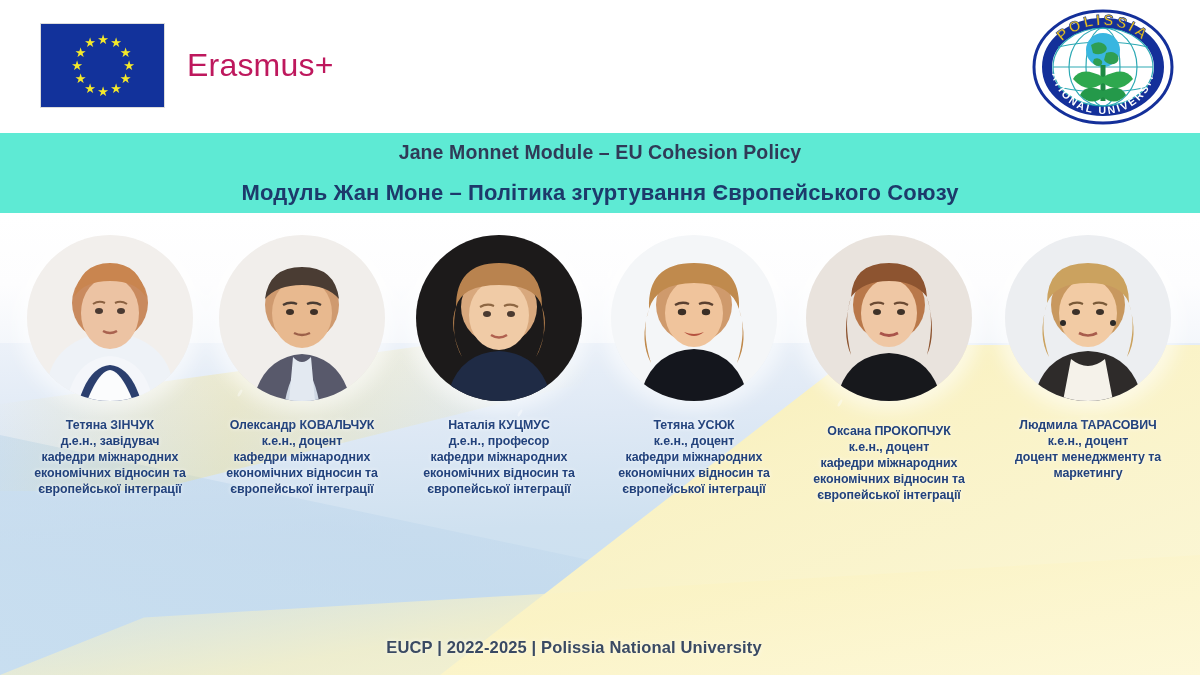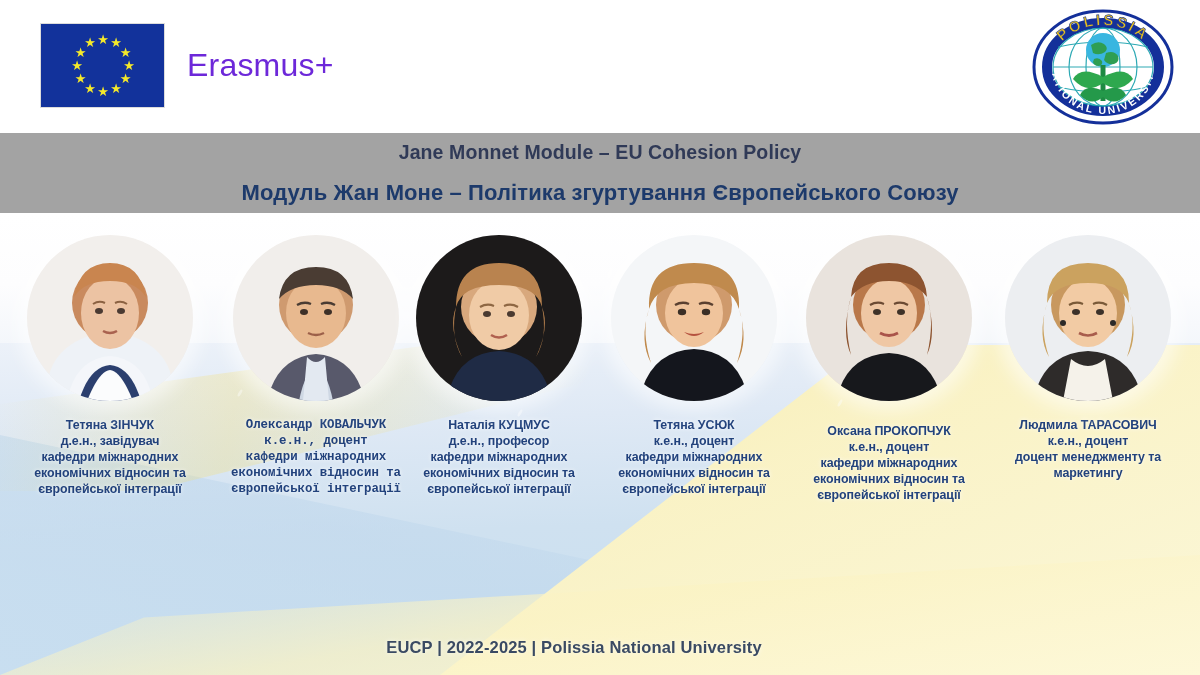--- a/index.html
+++ b/index.html
@@ -22,31 +22,31 @@
   }
   .eu-flag {
     width:125px; height:85px; background:#12329b;
     position:relative; border:1px solid #dcdcdc;
   }
   .eu-star {
     position:absolute; width:12px; height:12px;
     color:#f5e92a; font-size:13px; line-height:12px; text-align:center;
   }
   .erasmus-word {
-    font-size:32px; color:#6d28d9; letter-spacing:0.2px; font-weight:400;
+    font-size:32px; color:#be185d; letter-spacing:0.2px; font-weight:400;
   }
   .uni-logo {
     position:absolute; right:22px; top:5px;
     width:150px; height:122px;
   }
 
   
   .title-band {
     position:absolute; top:133px; left:0; width:1200px; height:80px;
-    background:#a3a3a3; z-index:6;
+    background:#5eead4; z-index:6;
     display:flex; flex-direction:column; align-items:center; justify-content:center;
     gap:16px;
   }
   .title-en {
     font-size:19.5px; font-weight:bold; color:#303a57; letter-spacing:0.1px;
   }
   .title-uk {
     font-size:22px; font-weight:bold; color:#1d3a6b; letter-spacing:0.1px;
   }
 
@@ -234,21 +234,21 @@
           <path d="M76 96 q7 4 14 0" stroke="#a9624f" stroke-width="2.4" fill="none"></path>
         </svg>
       </div>
       <div class="caption">
         <span class="pname">Тетяна ЗІНЧУК</span>
         <span class="prole">д.е.н., завідувач</span>
         <span class="pdept">кафедри міжнародних економічних відносин та європейської інтеграції</span>
       </div>
     </div>
 
-    <div class="person" style="left:218px;font-family:Liberation Mono, monospace;">
+    <div class="person" style="left:204px;">
       <div class="avatar">
         <svg viewBox="0 0 166 166">
           <rect width="166" height="166" fill="#f1eeeb"></rect>
           <path d="M34 166 q10 -44 49 -47 q39 3 49 47 z" fill="#58596b"></path>
           <path d="M66 166 q6 -30 17 -32 q11 2 17 32 z" fill="#cfd8e4"></path>
           <path d="M74 122 q9 10 18 0 l4 44 h-26 z" fill="#e3e9f1"></path>
           <circle cx="83" cy="70" r="37" fill="#cf9a6f"></circle>
           <ellipse cx="83" cy="78" rx="30" ry="35" fill="#e8b98f"></ellipse>
           <path d="M46 64 q4 -32 37 -32 q33 0 37 32 q-12 -14 -37 -14 q-25 0 -37 14 z" fill="#4a3c33"></path>
           <ellipse cx="71" cy="77" rx="4" ry="3" fill="#3d3028"></ellipse>

